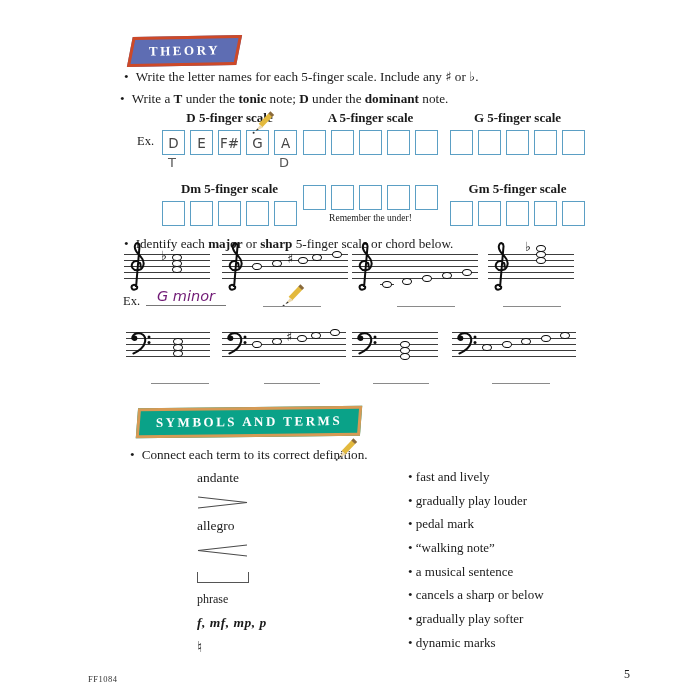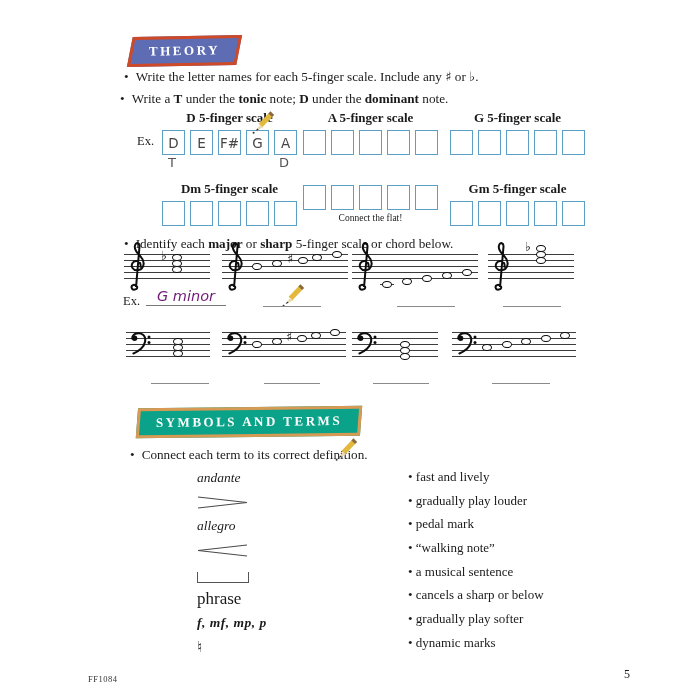--- a/index.html
+++ b/index.html
@@ -50,22 +50,22 @@
   .ansline{ position:absolute; height:1.4px; background:#8a8a8a; }
   .ex-answer{ position:absolute; left:146px; top:288px; width:80px; text-align:center;
               border-bottom:1.5px solid #777; font-family:"DejaVu Sans", sans-serif;
               font-style:italic; font-size:14.5px; color:#701a75; padding-bottom:1px; }
 
   .pencil{ position:absolute; width:26px; height:26px; }
 
   
   .term-col{ position:absolute; left:197px; top:466px; }
   .term-item{ height:24.2px; display:flex; align-items:center; }
-  .term-word{ font-style:italic; font-size:13.5px;text-align:center; }
-  .term-plain{ font-size:17px; }
+  .term-word{ font-size:13.5px;text-align:center; }
+  .term-plain{ font-size:12px; }
   .term-dyn{ font-weight:bold; font-style:italic; font-size:13.5px; letter-spacing:0.5px; }
   .term-nat{ font-family:"DejaVu Sans", sans-serif; font-size:15px; }
   .hairpin{ width:52px; height:15px; }
   .bracket{ width:52px; height:11px; border-left:1.3px solid #555;
             border-right:1.3px solid #555; border-bottom:1.3px solid #555; margin-top:5px; }
   .def-col{ position:absolute; left:408px; top:469px; font-size:13px; }
   .def{ line-height:15px; margin-bottom:8.7px; white-space:nowrap; }
   .def::before{ content:"• "; }
 
   .footer-left{ position:absolute; left:88px; top:674px; font-size:8.5px; color:#333;
@@ -144,21 +144,21 @@
   </div>
 
   <div class="sgroup" style="left:303px;top:181px;">
     <div class="sg-boxes">
       <div class="sbox"></div>
       <div class="sbox"></div>
       <div class="sbox"></div>
       <div class="sbox"></div>
       <div class="sbox"></div>
     </div>
-    <div class="caption">Connect the flat!</div>
+    <div class="caption">Remember the under!</div>
   </div>
 
   <div class="sgroup" style="left:450px;top:181px;">
     <div class="sg-title">Gm 5-finger scale</div>
     <div class="sg-boxes">
       <div class="sbox"></div>
       <div class="sbox"></div>
       <div class="sbox"></div>
       <div class="sbox"></div>
       <div class="sbox"></div>

